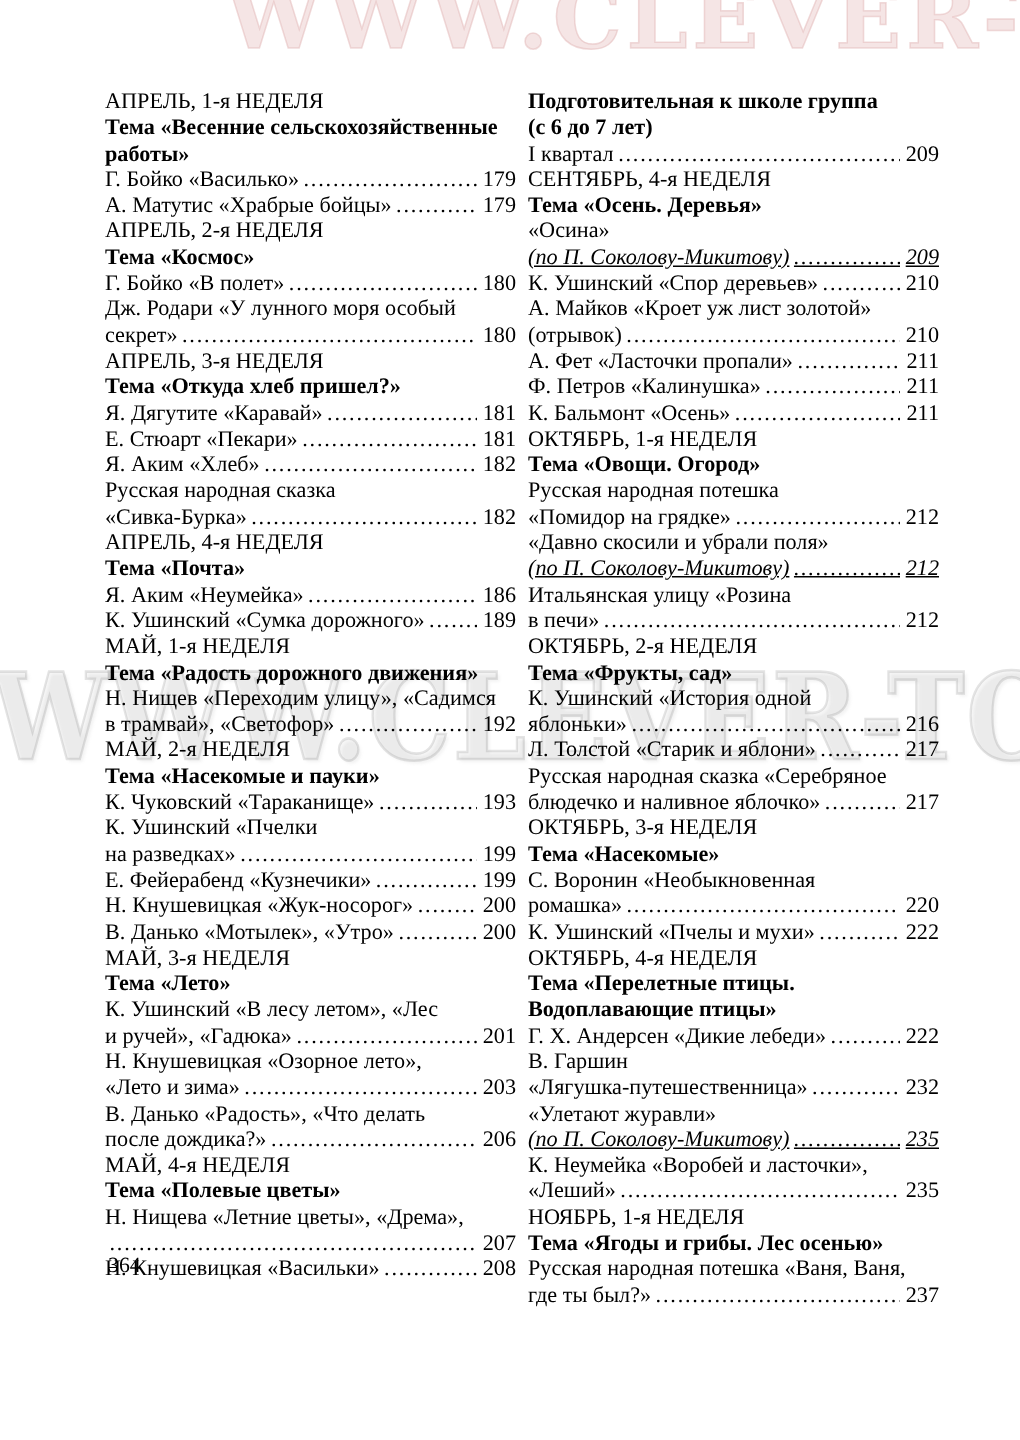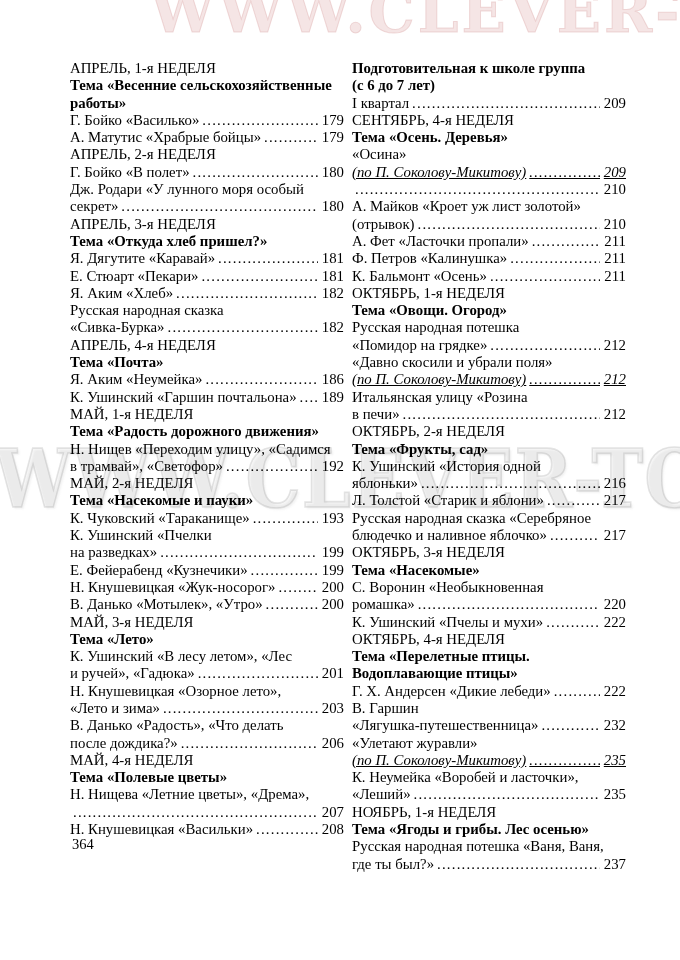--- a/index.html
+++ b/index.html
@@ -74,20 +74,23 @@
           <span class="pg">179</span>
         </div>
         <div class="line">
           <span class="txt">А. Матутис «Храбрые бойцы»</span>
           <span class="leader"></span>
           <span class="pg">179</span>
         </div>
         <div class="line">
           <span class="txt">АПРЕЛЬ, 2-я НЕДЕЛЯ</span>
         </div>
+        <div class="line b">
+          <span class="txt">Тема «Космос»</span>
+        </div>
         <div class="line">
           <span class="txt">Г. Бойко «В полет»</span>
           <span class="leader"></span>
           <span class="pg">180</span>
         </div>
         <div class="line">
           <span class="txt">Дж. Родари «У лунного моря особый</span>
         </div>
         <div class="line">
           <span class="txt">секрет»</span>
@@ -128,21 +131,21 @@
         </div>
         <div class="line b">
           <span class="txt">Тема «Почта»</span>
         </div>
         <div class="line">
           <span class="txt">Я. Аким «Неумейка»</span>
           <span class="leader"></span>
           <span class="pg">186</span>
         </div>
         <div class="line">
-          <span class="txt">К. Ушинский «Гаршин почтальона»</span>
+          <span class="txt">К. Ушинский «Сумка дорожного»</span>
           <span class="leader"></span>
           <span class="pg">189</span>
         </div>
         <div class="line">
           <span class="txt">МАЙ, 1-я НЕДЕЛЯ</span>
         </div>
         <div class="line b">
           <span class="txt">Тема «Радость дорожного движения»</span>
         </div>
         <div class="line">
@@ -256,20 +259,21 @@
         </div>
         <div class="line">
           <span class="txt">«Осина»</span>
         </div>
         <div class="line i">
           <span class="txt">(по П. Соколову-Микитову)</span>
           <span class="leader"></span>
           <span class="pg">209</span>
         </div>
         <div class="line">
+          <span class="txt">К. Ушинский «Спор деревьев»</span>
           <span class="leader"></span>
           <span class="pg">210</span>
         </div>
         <div class="line">
           <span class="txt">А. Майков «Кроет уж лист золотой»</span>
         </div>
         <div class="line">
           <span class="txt">(отрывок)</span>
           <span class="leader"></span>
           <span class="pg">210</span>

